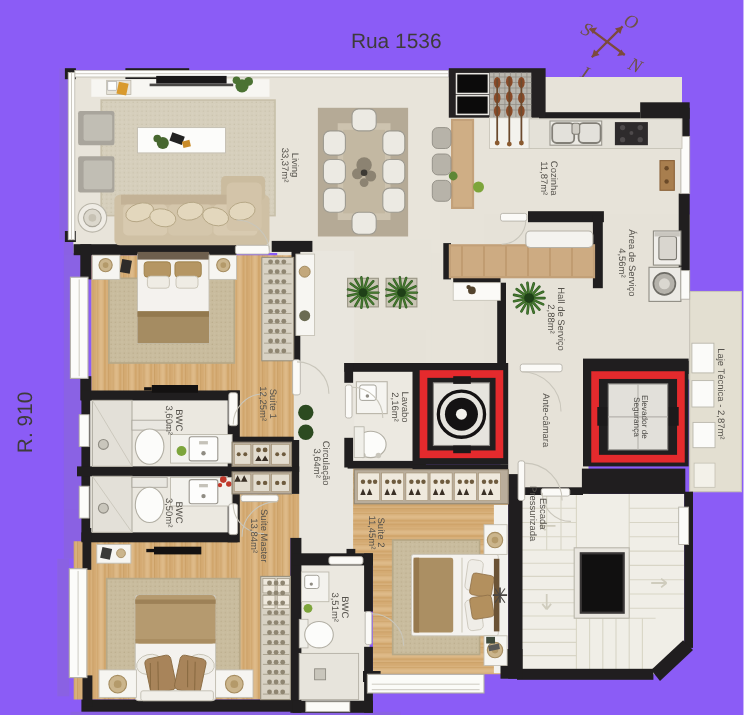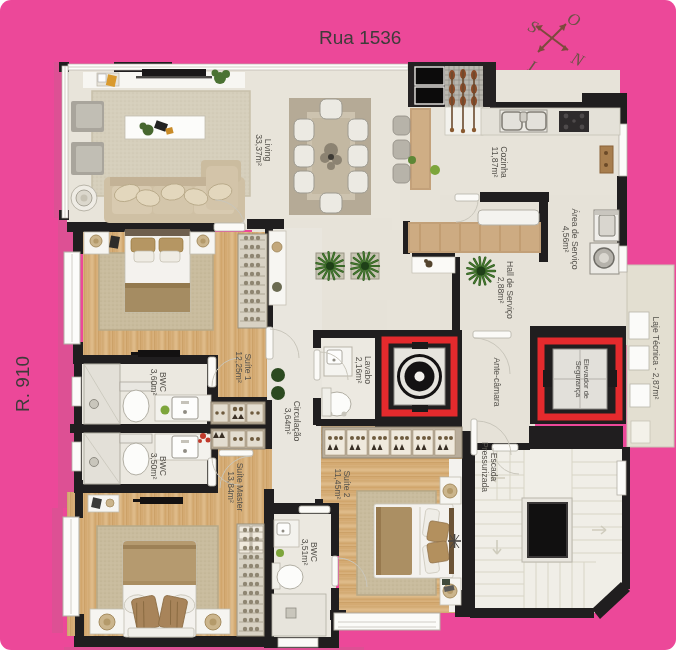--- a/index.html
+++ b/index.html
@@ -1,17 +1,17 @@
 <!DOCTYPE html>
 <html><head>
 <meta charset="utf-8">
 <style>
   html,body{margin:0;padding:0;background:#ffffff;}
-  .page{position:relative;width:676px;height:650px;background:#ec4899;overflow:hidden;
-        font-family:"Liberation Sans", sans-serif;border-radius:11px;}
+  .page{position:relative;width:676px;height:650px;background:#8b5cf6;overflow:hidden;
+        font-family:"Liberation Sans", sans-serif;}
   svg{position:absolute;left:0;top:0;}
   .lbl{fill:#55524c;font-family:"Liberation Sans", sans-serif;}
 </style>
 </head>
 <body>
 <div class="page">
 <svg width="676" height="650" viewBox="0 0 676 650">
 <defs>
   <pattern id="woodp" width="14" height="26" patternUnits="userSpaceOnUse">
     <rect width="14" height="26" fill="#d8b17c"></rect>

